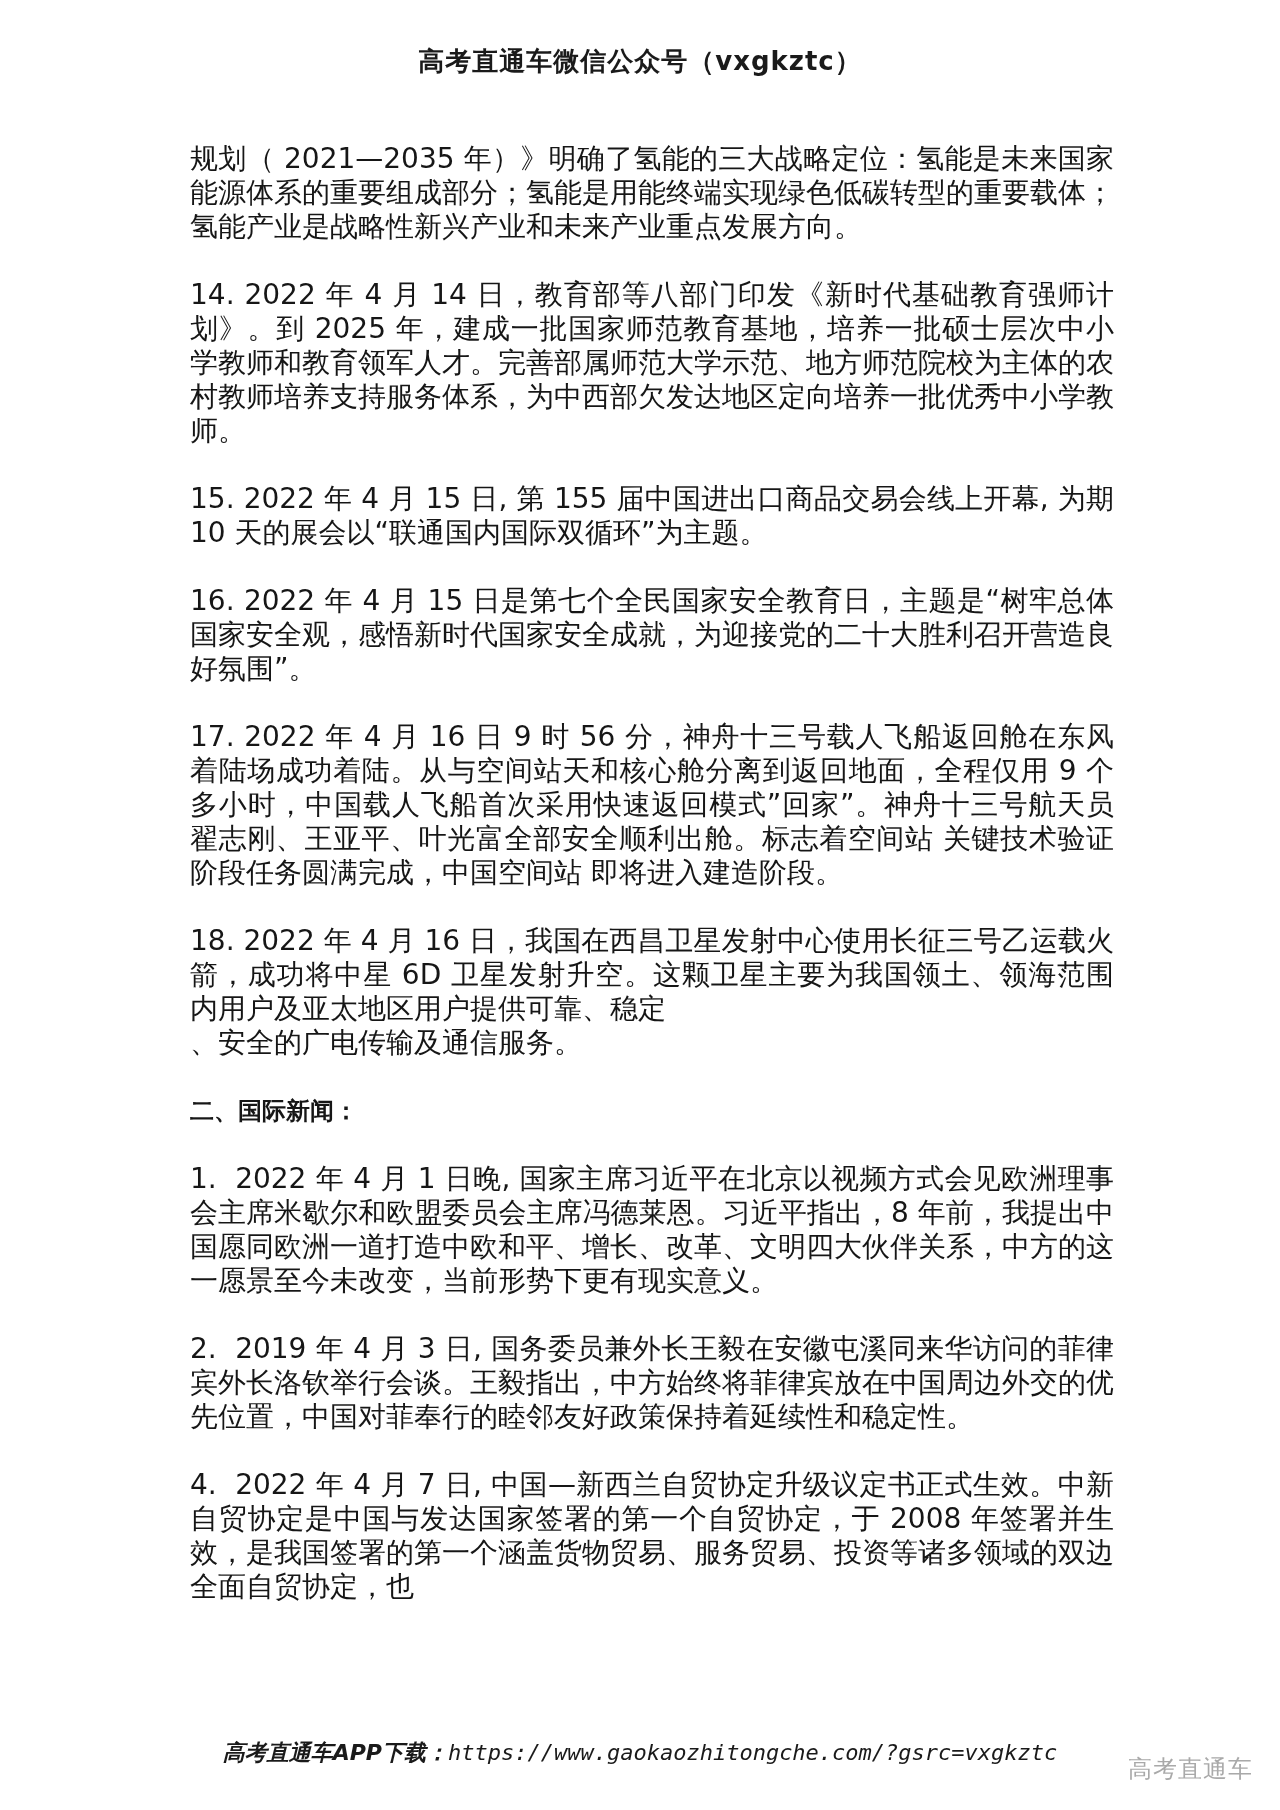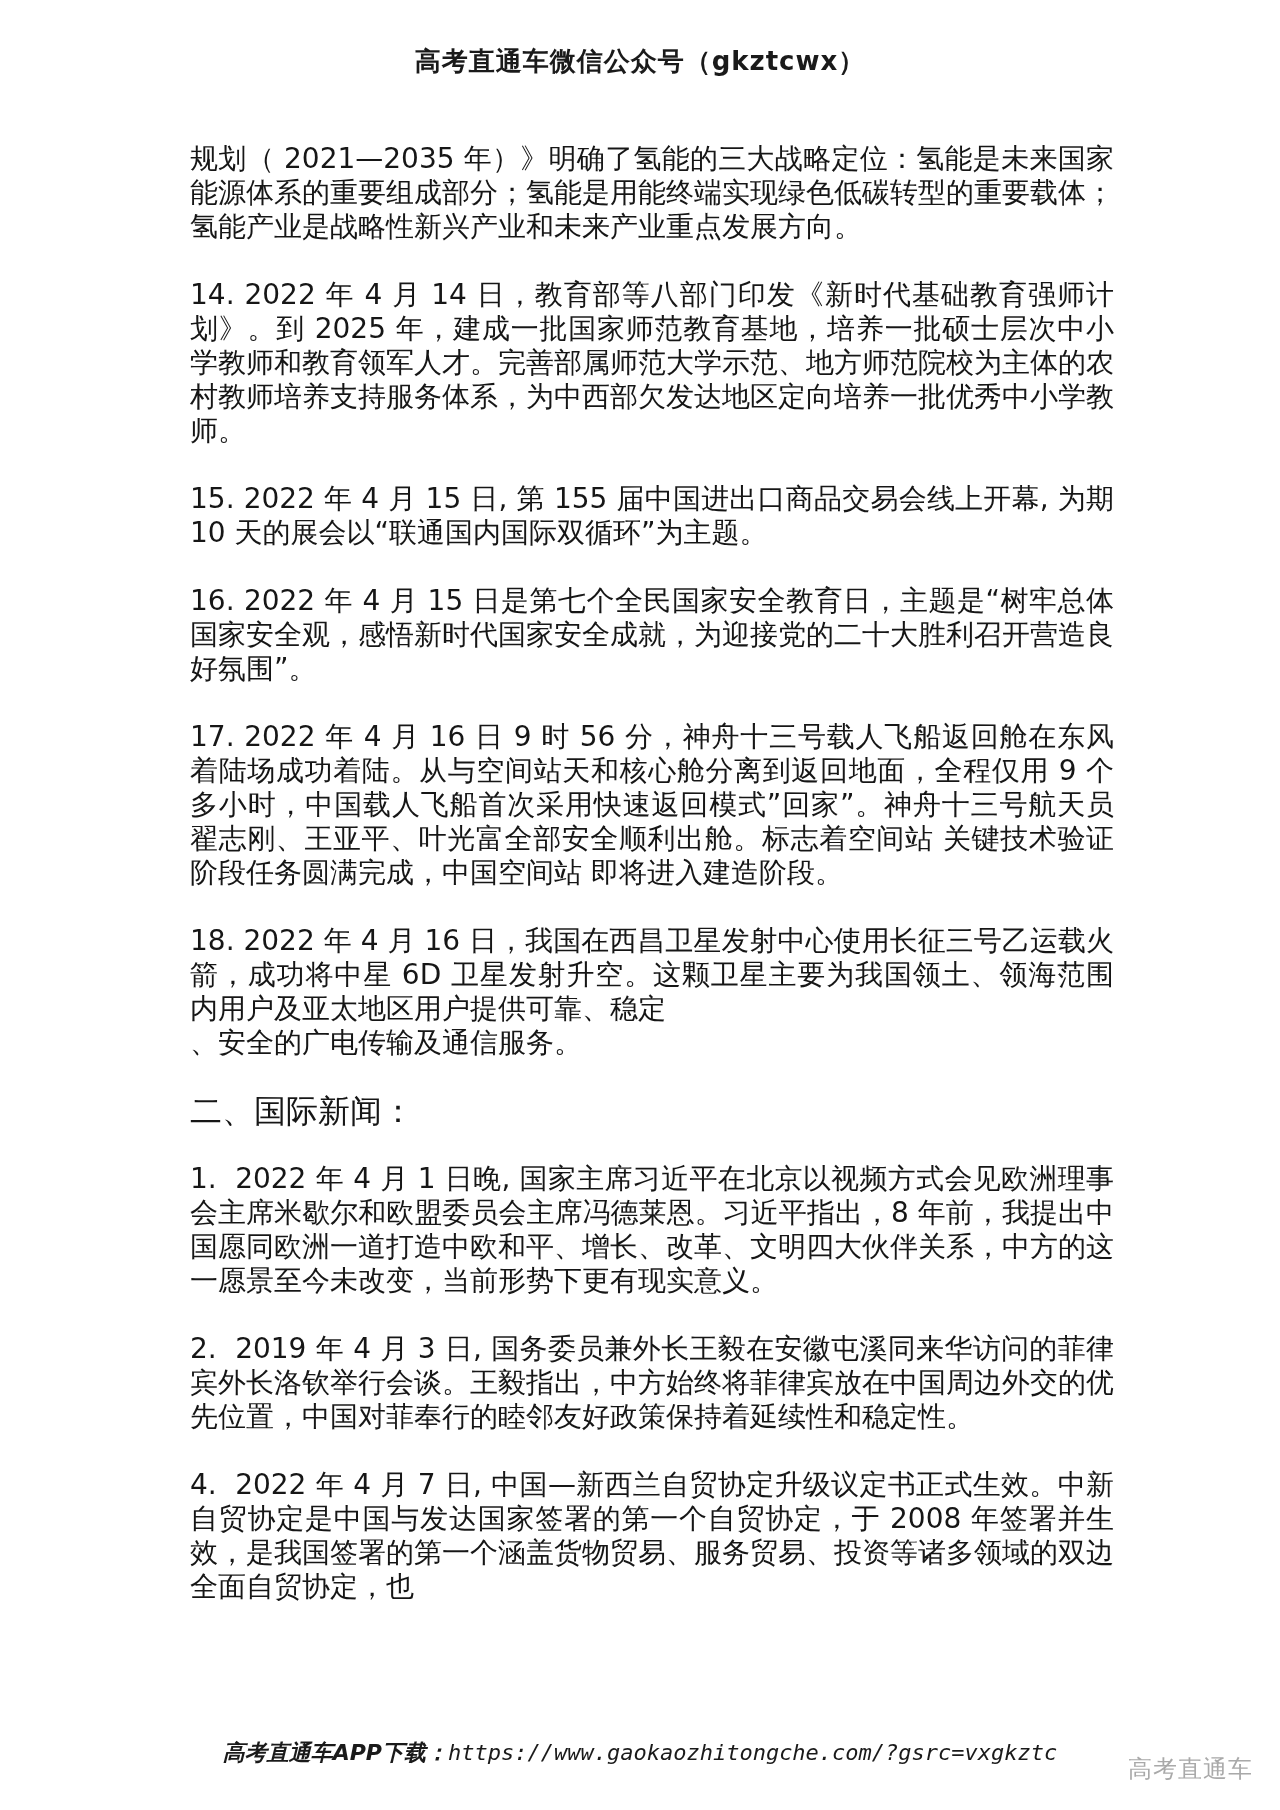--- a/index.html
+++ b/index.html
@@ -33,23 +33,23 @@
     text-align: justify;
     text-justify: inter-character;
     color: #161616;
   }
   .para {
     margin: 0 0 34px 0;
     white-space: pre-wrap;
     font-weight: 500;
   }
   .section-heading {
-    font-size: 32px;
+    font-size: 24px;
     line-height: 34px;
-    font-weight: 400;
+    font-weight: 700;
     margin: 0 0 34px 0;
     text-align: left;
   }
   .page-footer {
     position: absolute;
     top: 1738px;
     left: 0;
     width: 100%;
     text-align: center;
     font-size: 22px;
@@ -72,21 +72,21 @@
     right: 27px;
     font-size: 24px;
     color: #a9a9a9;
     font-weight: 500;
     letter-spacing: 1px;
   }
 </style>
 </head>
 <body>
 
-<div class="page-header">高考直通车微信公众号（gkztcwx）</div>
+<div class="page-header">高考直通车微信公众号（vxgkztc）</div>
 
 <div class="content">
 
   <p class="para">规划（ 2021—2035 年）》明确了氢能的三大战略定位：氢能是未来国家能源体系的重要组成部分；氢能是用能终端实现绿色低碳转型的重要载体；氢能产业是战略性新兴产业和未来产业重点发展方向。</p>
 
   <p class="para">14. 2022 年 4 月 14 日，教育部等八部门印发《新时代基础教育强师计划》。到 2025 年，建成一批国家师范教育基地，培养一批硕士层次中小学教师和教育领军人才。完善部属师范大学示范、地方师范院校为主体的农村教师培养支持服务体系，为中西部欠发达地区定向培养一批优秀中小学教师。</p>
 
   <p class="para">15. 2022 年 4 月 15 日, 第 155 届中国进出口商品交易会线上开幕, 为期 10 天的展会以“联通国内国际双循环”为主题。</p>
 
   <p class="para">16. 2022 年 4 月 15 日是第七个全民国家安全教育日，主题是“树牢总体国家安全观，感悟新时代国家安全成就，为迎接党的二十大胜利召开营造良好氛围”。</p>

